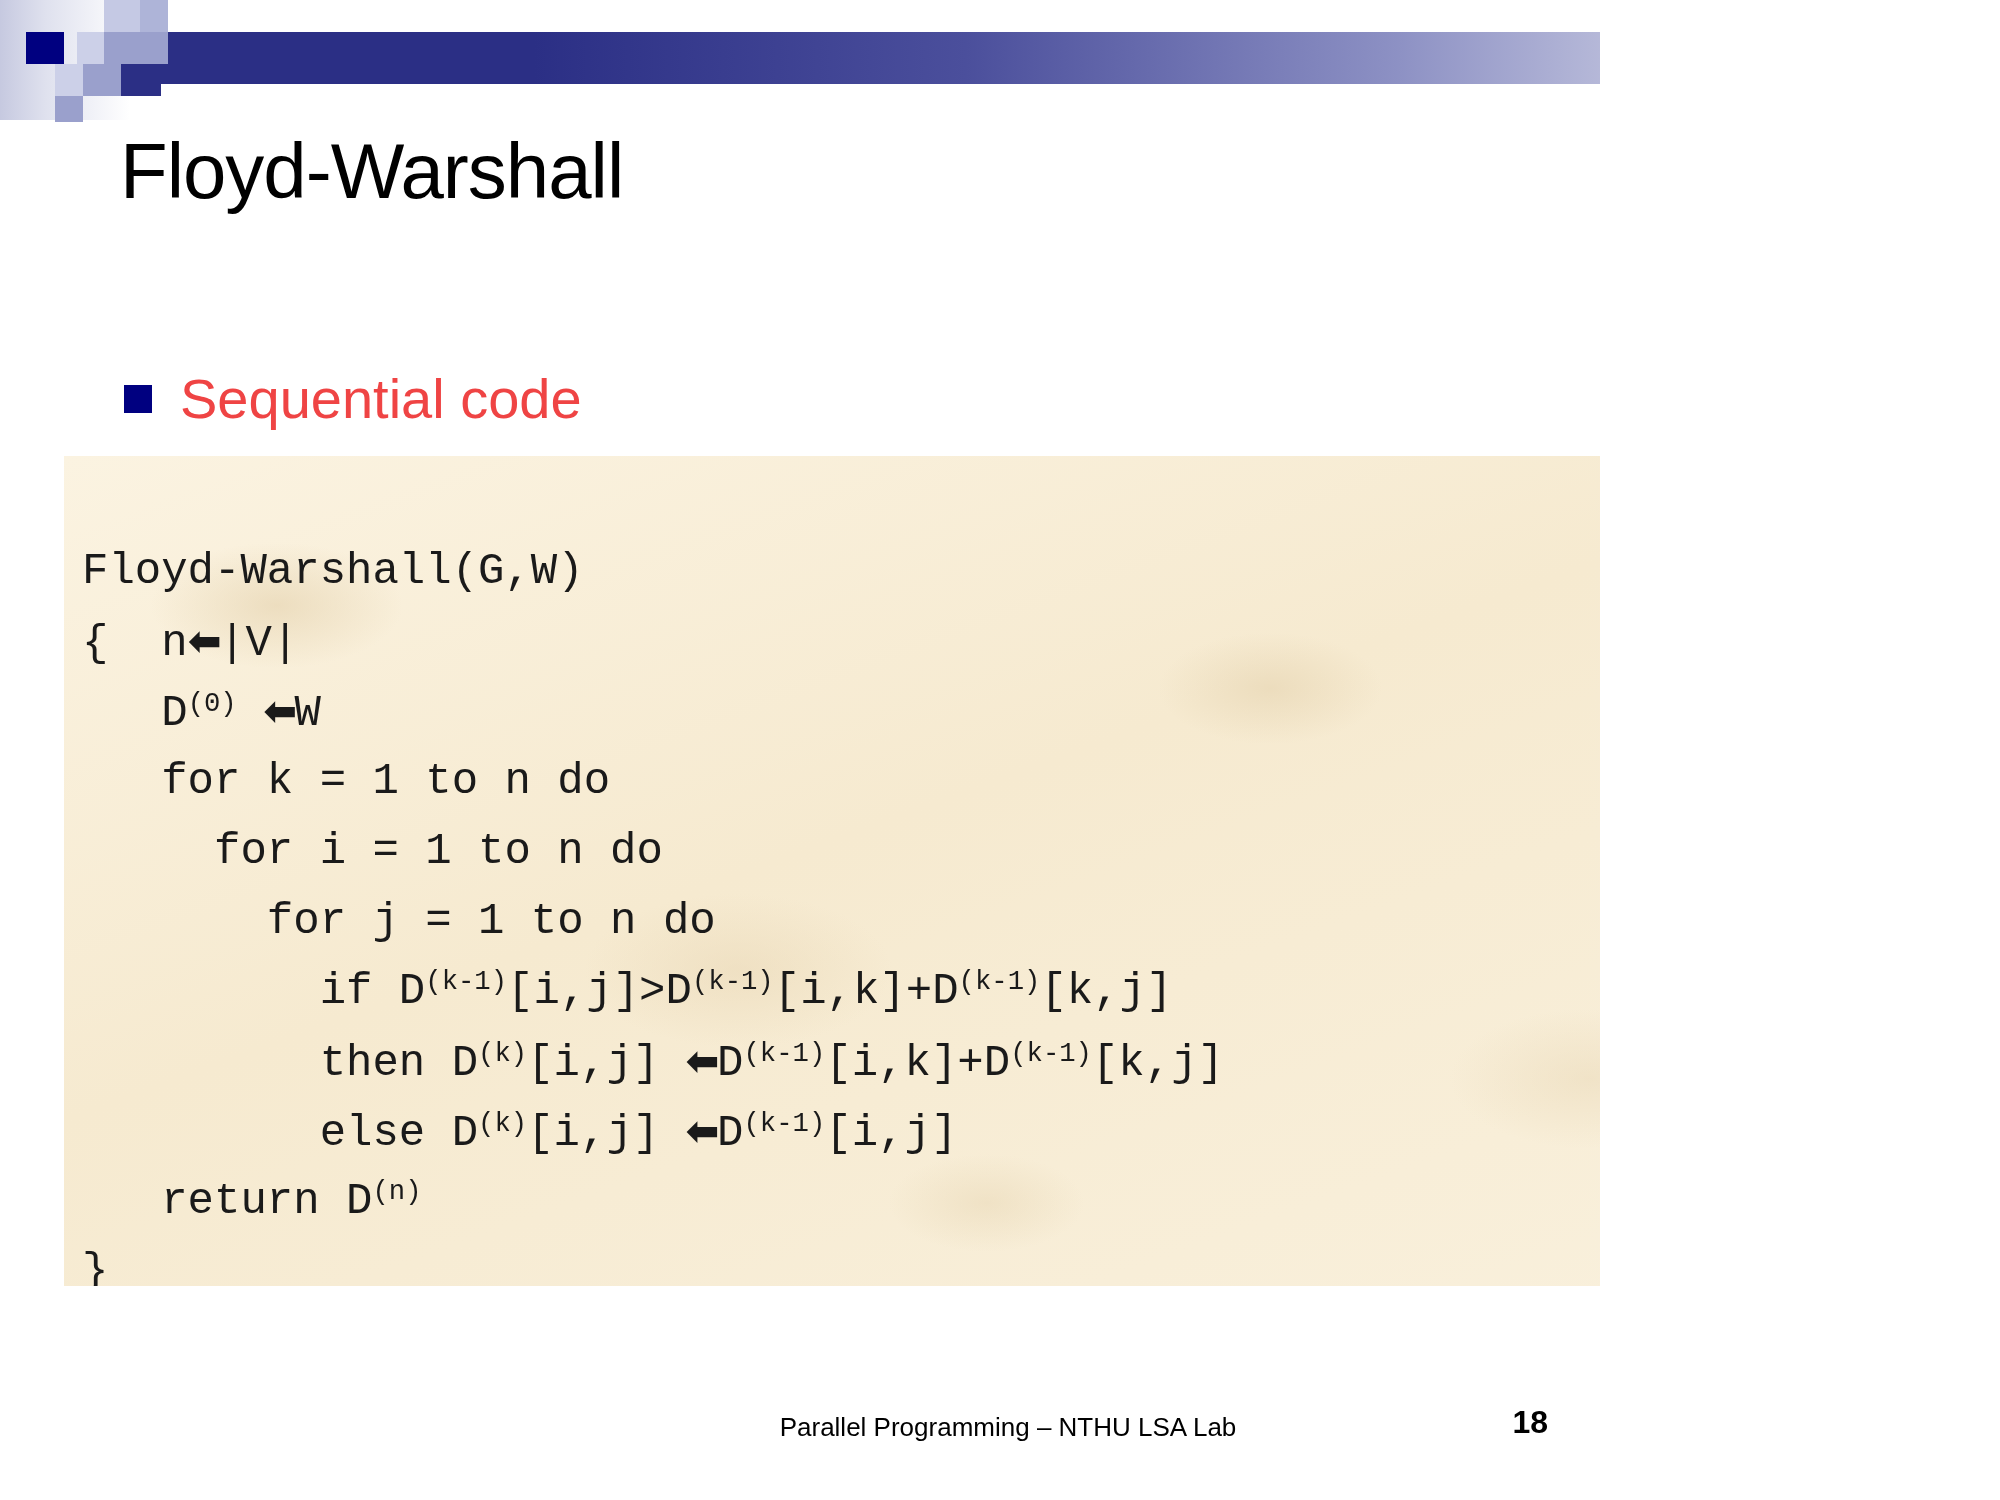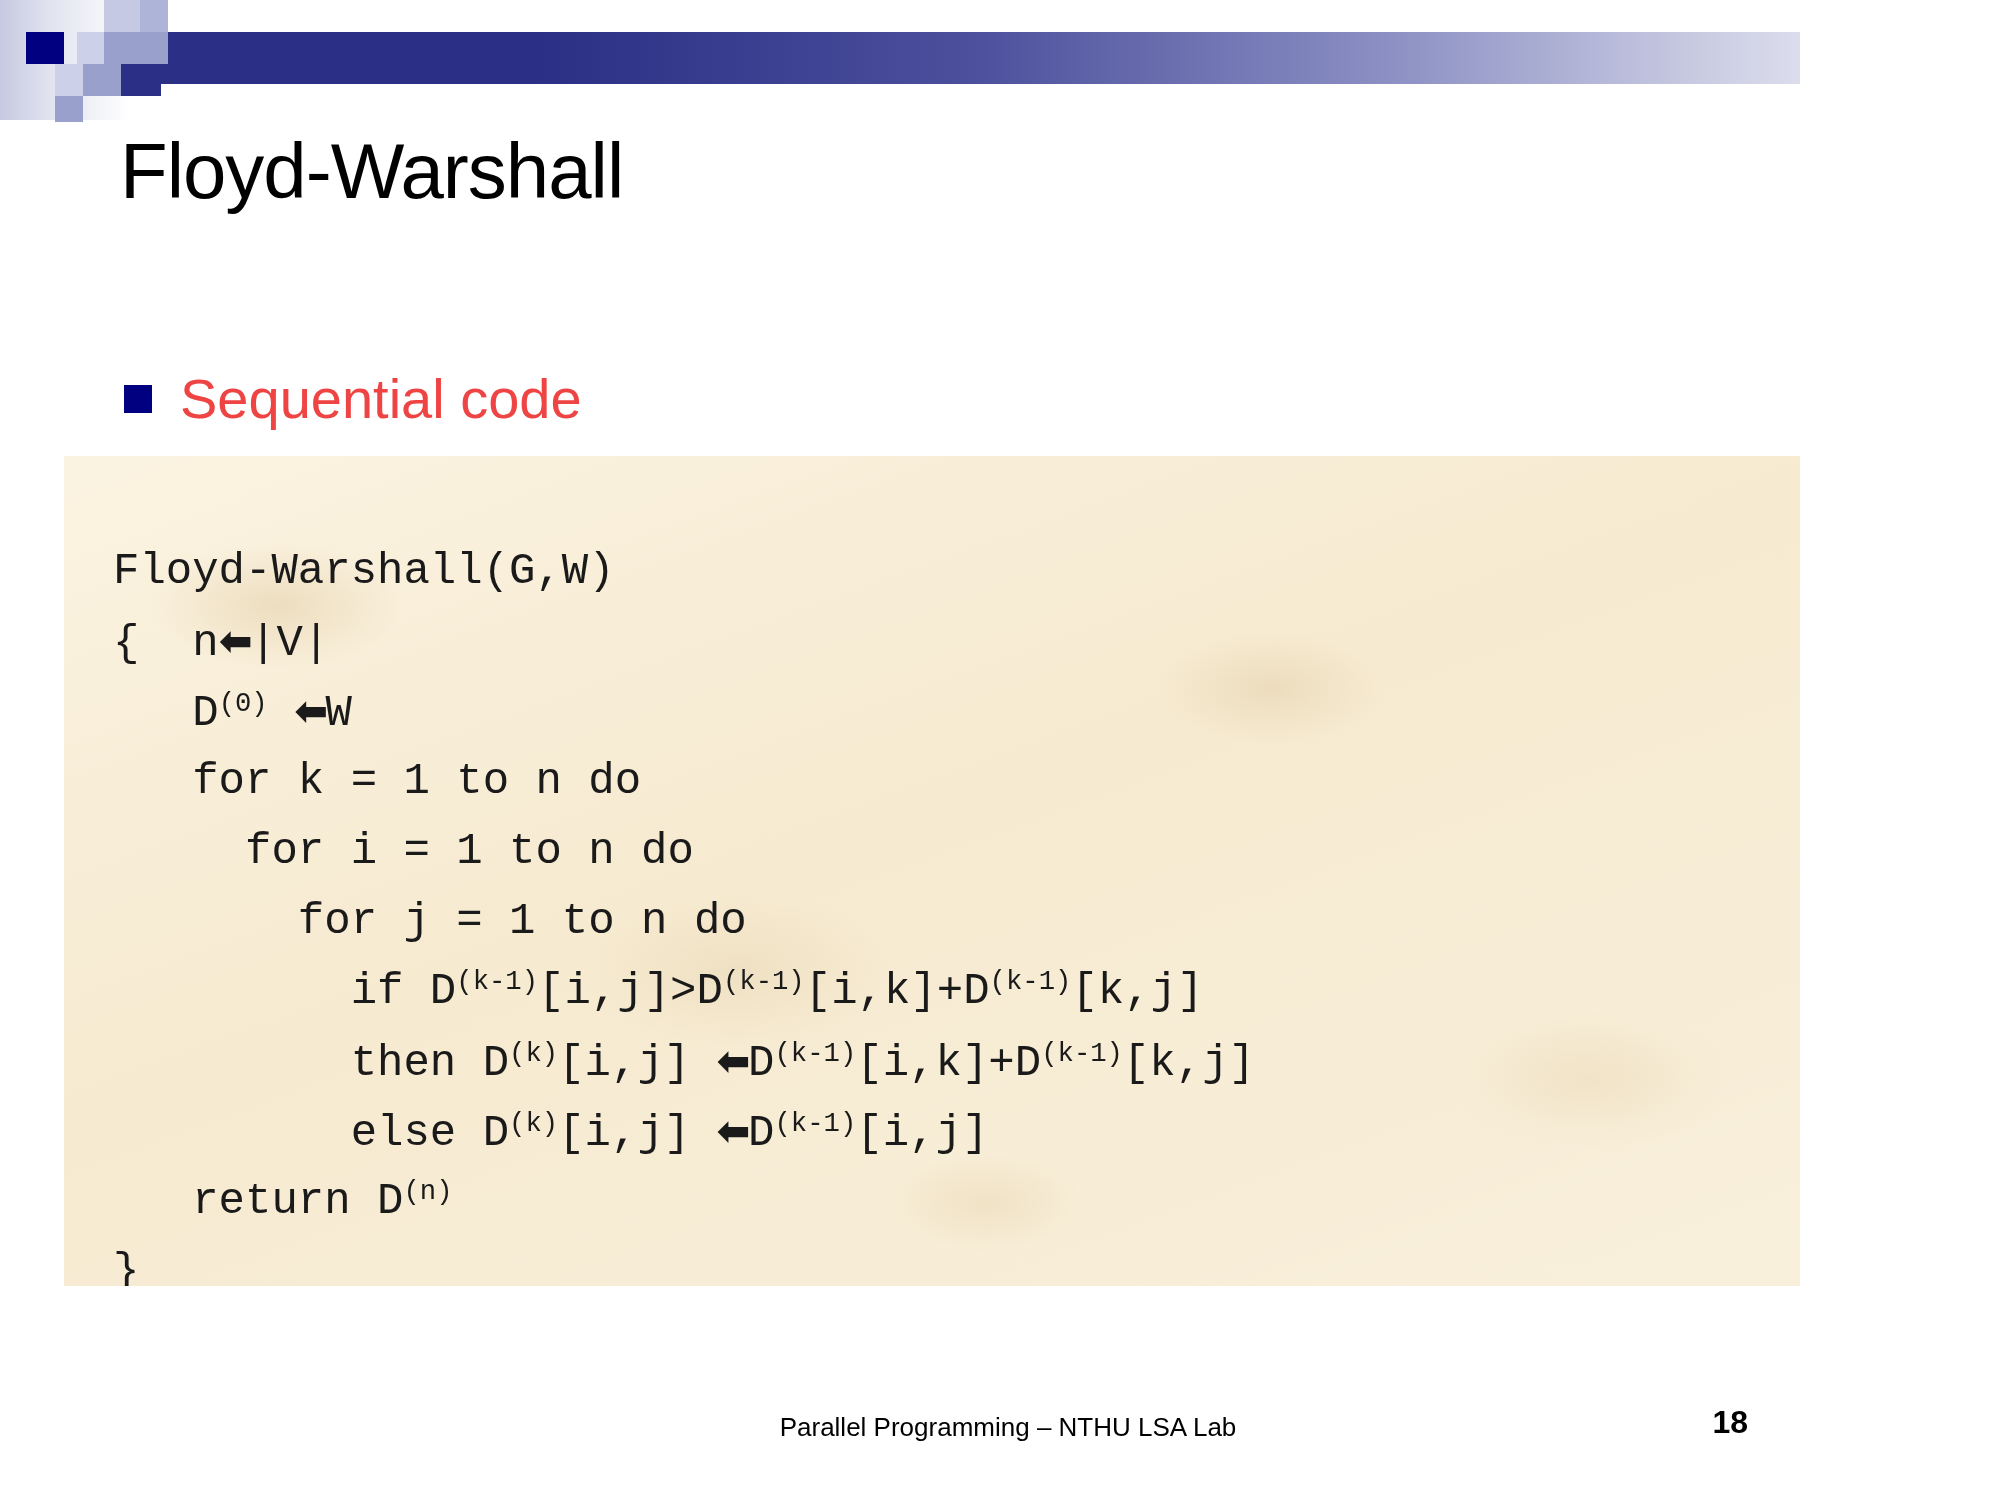--- a/index.html
+++ b/index.html
@@ -2,21 +2,21 @@
 <html><head>
 <meta charset="utf-8">
 <style>
   html, body {
     margin: 0;
     padding: 0;
     background: #ffffff;
   }
   #slide {
     position: relative;
-    width: 1800px;
+    width: 1600px;
     height: 1500px;
     background: #ffffff;
     overflow: hidden;
     font-family: "Liberation Sans", sans-serif;
   }
 
   
   #header-decoration {
     position: absolute;
     left: 0;
@@ -104,21 +104,20 @@
   }
   #code-text {
     position: absolute;
     left: 18px;
     top: 10px;
     font-family: "Liberation Mono", "DejaVu Sans Mono", monospace;
     font-size: 44px;
     line-height: 70px;
     color: #1a1a1a;
     white-space: pre;
-    margin-left: 31px;
   }
   #code-text .ln { display: block; height: 70px; }
   #code-text sup {
     font-size: 0.62em;
     vertical-align: 0.52em;
     line-height: 0;
   }
   #code-text .arrow {
     font-family: "DejaVu Sans", sans-serif;
     font-weight: bold;

